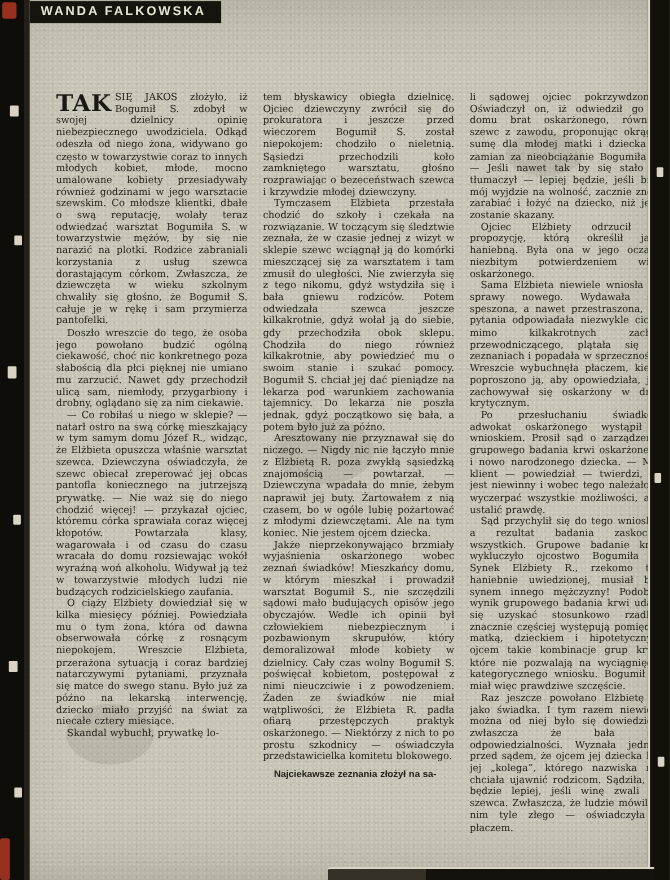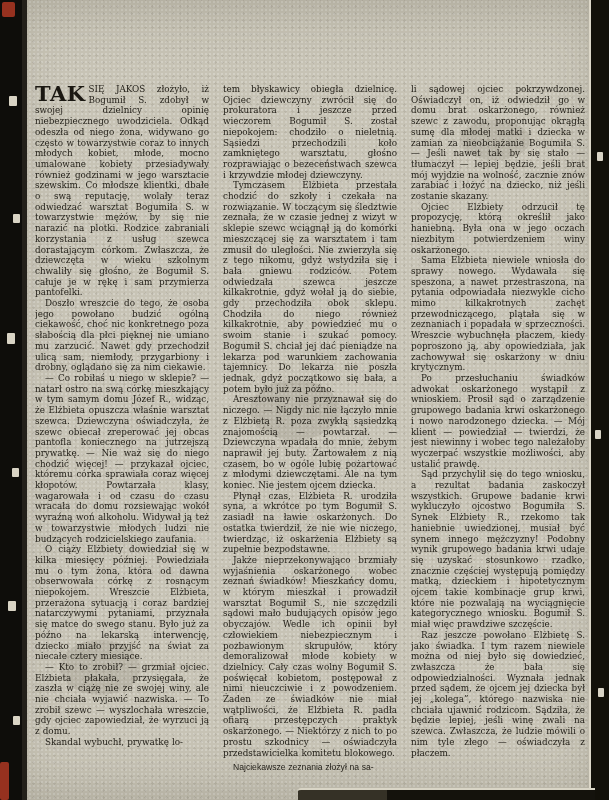--- a/index.html
+++ b/index.html
@@ -65,36 +65,36 @@
   }
   .title-text {
     font-family:"DejaVu Serif", serif; font-weight:bold;
     font-size:44px; letter-spacing:17px; color:#14110c;
     transform:scaleY(1.08); line-height:1; padding-left:14px;
     text-shadow:0.6px 0.6px 0 rgba(20,17,12,0.7);
   }
 
   
   .columns {
-    position:absolute; left:35px; top:84px; width:550px; height:708px;
+    position:absolute; left:51px; top:84px; width:550px; height:708px;
     display:flex; gap:14px; overflow:hidden; z-index:2;
   }
   .col { flex:1 1 0; overflow:hidden; }
   .para {
     margin:0; text-indent:10px; text-align:justify;
     font-size:8.8px; line-height:10.7px; color:#25221b;
     word-spacing:0.3px;
   }
   .para.first { text-indent:0; }
   .dropword {
     float:left; font-weight:bold; font-size:21px; line-height:19px;
     padding:0 3px 0 0; color:#1b1812; letter-spacing:0.5px;
   }
   .para.emphasis {
-    font-weight:normal; font-size:8.6px; margin-top:4px;
+    font-weight:bold; font-size:8.6px; margin-top:4px;
     font-family:"Liberation Sans", sans-serif; line-height:10.7px;
   }
 
   
   .stain { position:absolute; border-radius:50%; background:rgba(60,52,38,0.10); z-index:1; }
   .stain.s1 { left:250px; top:380px; width:90px; height:60px; }
   .stain.s2 { left:460px; top:120px; width:70px; height:40px; }
   .stain.s3 { left:60px;  top:640px; width:80px; height:55px; }
 </style>
 </head>
@@ -117,41 +117,42 @@
   <span class="edge-mark" style="left:13px;top:716px;width:7px;height:9px;"></span>
   <span class="edge-mark" style="right:6px;top:152px;width:6px;height:9px;"></span>
   <span class="edge-mark" style="right:8px;top:430px;width:6px;height:9px;"></span>
   <span class="edge-mark" style="right:5px;top:688px;width:6px;height:9px;"></span>
 
   <span class="red-mark" style="left:2px;top:2px;width:13px;height:15px;"></span>
   <span class="red-mark" style="left:0;bottom:0;width:9px;height:38px;"></span>
 
   <div class="bottom-bar"></div>
 
+  <div class="author-banner">
+    <span>WANDA FALKOWSKA</span>
+  </div>
 
 
   <div class="columns">
 
     <div class="col">
       <p class="para first">
         <span class="dropword">TAK</span>
         <span>SIĘ JAKOŚ złożyło, iż Bogumił S. zdobył w swojej dzielnicy opinię niebezpiecznego uwodziciela. Odkąd odeszła od niego żona, widywano go często w towarzystwie coraz to innych młodych kobiet, młode, mocno umalowane kobiety przesiadywały również godzinami w jego warsztacie szewskim. Co młodsze klientki, dbałe o swą reputację, wolały teraz odwiedzać warsztat Bogumiła S. w towarzystwie mężów, by się nie narazić na plotki. Rodzice zabraniali korzystania z usług szewca dorastającym córkom. Zwłaszcza, że dziewczęta w wieku szkolnym chwaliły się głośno, że Bogumił S. całuje je w rękę i sam przymierza pantofelki.</span>
       </p>
       <p class="para">Doszło wreszcie do tego, że osoba jego powołano budzić ogólną ciekawość, choć nic konkretnego poza słabością dla płci pięknej nie umiano mu zarzucić. Nawet gdy przechodził ulicą sam, niemłody, przygarbiony i drobny, oglądano się za nim ciekawie.</p>
       <p class="para">— Co robiłaś u niego w sklepie? — natarł ostro na swą córkę mieszkający w tym samym domu Józef R., widząc, że Elżbieta opuszcza właśnie warsztat szewca. Dziewczyna oświadczyła, że szewc obiecał zreperować jej obcas pantofla koniecznego na jutrzejszą prywatkę. — Nie waż się do niego chodzić więcej! — przykazał ojciec, któremu córka sprawiała coraz więcej kłopotów. Powtarzała klasy, wagarowała i od czasu do czasu wracała do domu rozsiewając wokół wyraźną woń alkoholu. Widywał ją też w towarzystwie młodych ludzi nie budzących rodzicielskiego zaufania.</p>
       <p class="para">O ciąży Elżbiety dowiedział się w kilka miesięcy później. Powiedziała mu o tym żona, która od dawna obserwowała córkę z rosnącym niepokojem. Wreszcie Elżbieta, przerażona sytuacją i coraz bardziej natarczywymi pytaniami, przyznała się matce do swego stanu. Było już za późno na lekarską interwencję, dziecko miało przyjść na świat za niecałe cztery miesiące.</p>
-      <p class="para">— Kto to zrobił? — grzmiał ojciec. Elżbieta płakała, przysięgała, że zaszła w ciążę nie ze swojej winy, ale nie chciała wyjawić nazwiska. — To zrobił szewc — wyszlochała wreszcie, gdy ojciec zapowiedział, że wyrzuci ją z domu.</p>
       <p class="para">Skandal wybuchł, prywatkę lo-</p>
     </div>
 
     <div class="col">
       <p class="para first">tem błyskawicy obiegła dzielnicę. Ojciec dziewczyny zwrócił się do prokuratora i jeszcze przed wieczorem Bogumił S. został niepokojem: chodziło o nieletnią. Sąsiedzi przechodzili koło zamkniętego warsztatu, głośno rozprawiając o bezeceństwach szewca i krzywdzie młodej dziewczyny.</p>
       <p class="para">Tymczasem Elżbieta przestała chodzić do szkoły i czekała na rozwiązanie. W toczącym się śledztwie zeznała, że w czasie jednej z wizyt w sklepie szewc wciągnął ją do komórki mieszczącej się za warsztatem i tam zmusił do uległości. Nie zwierzyła się z tego nikomu, gdyż wstydziła się i bała gniewu rodziców. Potem odwiedzała szewca jeszcze kilkakrotnie, gdyż wołał ją do siebie, gdy przechodziła obok sklepu. Chodziła do niego również kilkakrotnie, aby powiedzieć mu o swoim stanie i szukać pomocy. Bogumił S. chciał jej dać pieniądze na lekarza pod warunkiem zachowania tajemnicy. Do lekarza nie poszła jednak, gdyż początkowo się bała, a potem było już za późno.</p>
       <p class="para">Aresztowany nie przyznawał się do niczego. — Nigdy nic nie łączyło mnie z Elżbietą R. poza zwykłą sąsiedzką znajomością — powtarzał. — Dziewczyna wpadała do mnie, żebym naprawił jej buty. Żartowałem z nią czasem, bo w ogóle lubię pożartować z młodymi dziewczętami. Ale na tym koniec. Nie jestem ojcem dziecka.</p>
-      <p class="para">Płynął czas, Elżbieta R. urodziła syna, a wkrótce po tym Bogumił S. zasiadł na ławie oskarżonych. Do ostatka twierdził, że nie wie niczego, twierdząc, iż oskarżenia Elżbiety są zupełnie bezpodstawne.</p>
       <p class="para">Jakże nieprzekonywająco brzmiały wyjaśnienia oskarżonego wobec zeznań świadków! Mieszkańcy domu, w którym mieszkał i prowadził warsztat Bogumił S., nie szczędzili sądowi mało budujących opisów jego obyczajów. Wedle ich opinii był człowiekiem niebezpiecznym i pozbawionym skrupułów, który demoralizował młode kobiety w dzielnicy. Cały czas wolny Bogumił S. poświęcał kobietom, postępował z nimi nieuczciwie i z powodzeniem. Żaden ze świadków nie miał wątpliwości, że Elżbieta R. padła ofiarą przestępczych praktyk oskarżonego. — Niektórzy z nich to po prostu szkodnicy — oświadczyła przedstawicielka komitetu blokowego.</p>
       <p class="para emphasis">Najciekawsze zeznania złożył na sa-</p>
     </div>
 
     <div class="col">
       <p class="para first">li sądowej ojciec pokrzywdzonej. Oświadczył on, iż odwiedził go w domu brat oskarżonego, również szewc z zawodu, proponując okrągłą sumę dla młodej matki i dziecka w zamian za nieobciążanie Bogumiła S. — Jeśli nawet tak by się stało — tłumaczył — lepiej będzie, jeśli brat mój wyjdzie na wolność, zacznie znów zarabiać i łożyć na dziecko, niż jeśli zostanie skazany.</p>
       <p class="para">Ojciec Elżbiety odrzucił tę propozycję, którą określił jako haniebną. Była ona w jego oczach niezbitym potwierdzeniem winy oskarżonego.</p>
       <p class="para">Sama Elżbieta niewiele wniosła do sprawy nowego. Wydawała się speszona, a nawet przestraszona, na pytania odpowiadała niezwykle cicho mimo kilkakrotnych zachęt przewodniczącego, plątała się w zeznaniach i popadała w sprzeczności. Wreszcie wybuchnęła płaczem, kiedy poproszono ją, aby opowiedziała, jak zachowywał się oskarżony w dniu krytycznym.</p>
       <p class="para">Po przesłuchaniu świadków adwokat oskarżonego wystąpił z wnioskiem. Prosił sąd o zarządzenie grupowego badania krwi oskarżonego i nowo narodzonego dziecka. — Mój klient — powiedział — twierdzi, że jest niewinny i wobec tego należałoby wyczerpać wszystkie możliwości, aby ustalić prawdę.</p>
       <p class="para">Sąd przychylił się do tego wniosku, a rezultat badania zaskoczył wszystkich. Grupowe badanie krwi wykluczyło ojcostwo Bogumiła S. Synek Elżbiety R., rzekomo tak haniebnie uwiedzionej, musiał być synem innego mężczyzny! Podobny wynik grupowego badania krwi udaje się uzyskać stosunkowo rzadko, znacznie częściej występują pomiędzy matką, dzieckiem i hipotetycznym ojcem takie kombinacje grup krwi, które nie pozwalają na wyciągnięcie kategorycznego wniosku. Bogumił S. miał więc prawdziwe szczęście.</p>

